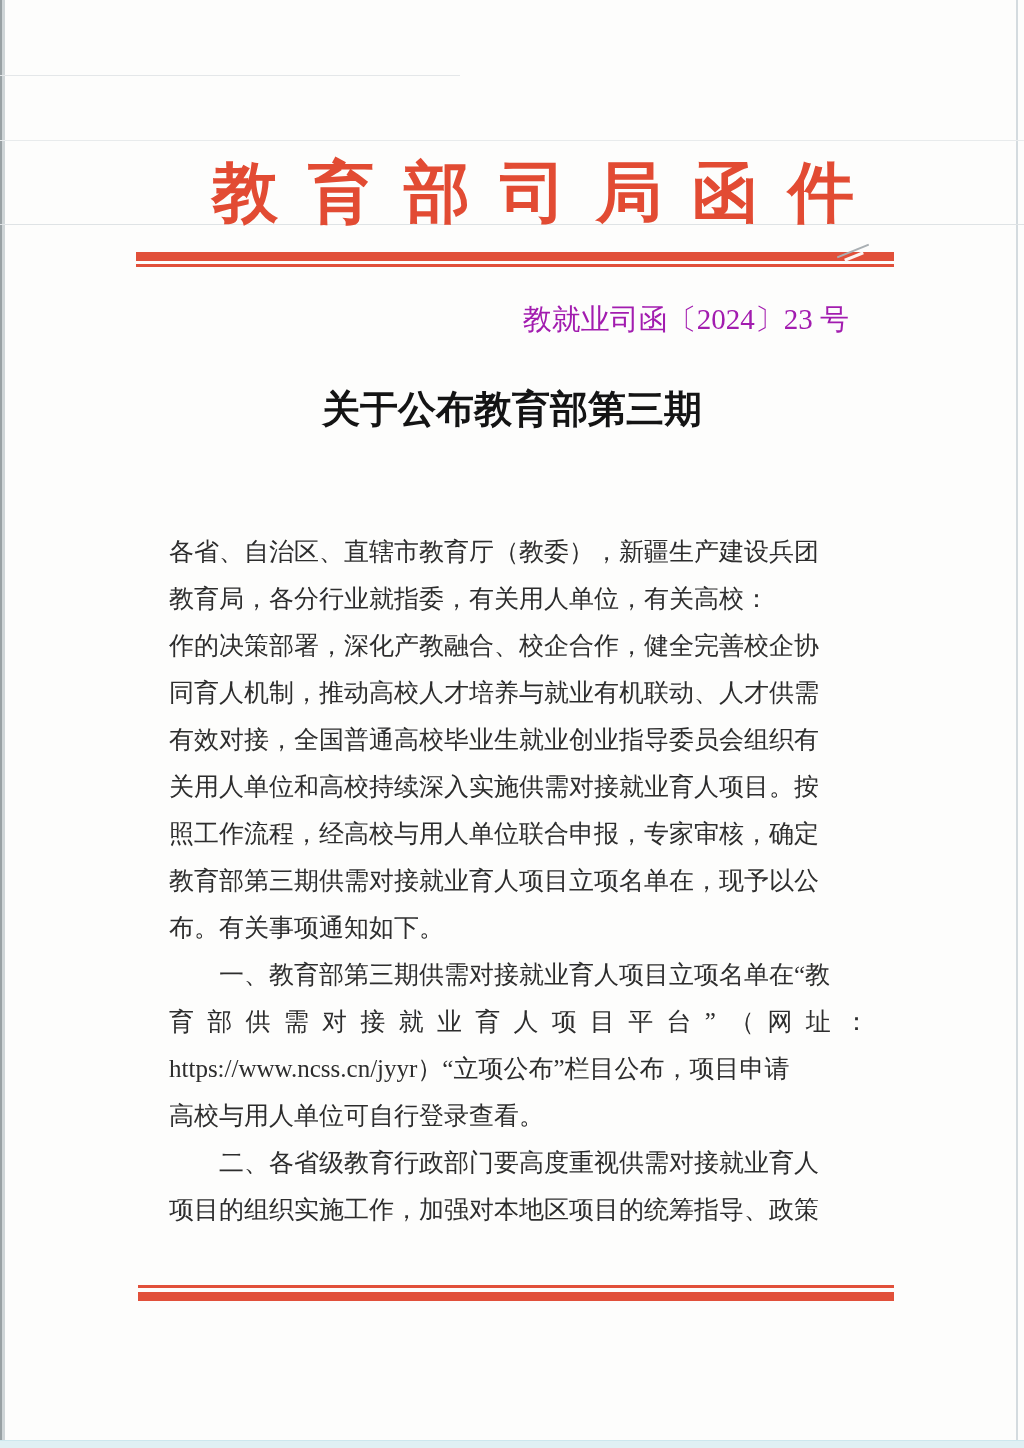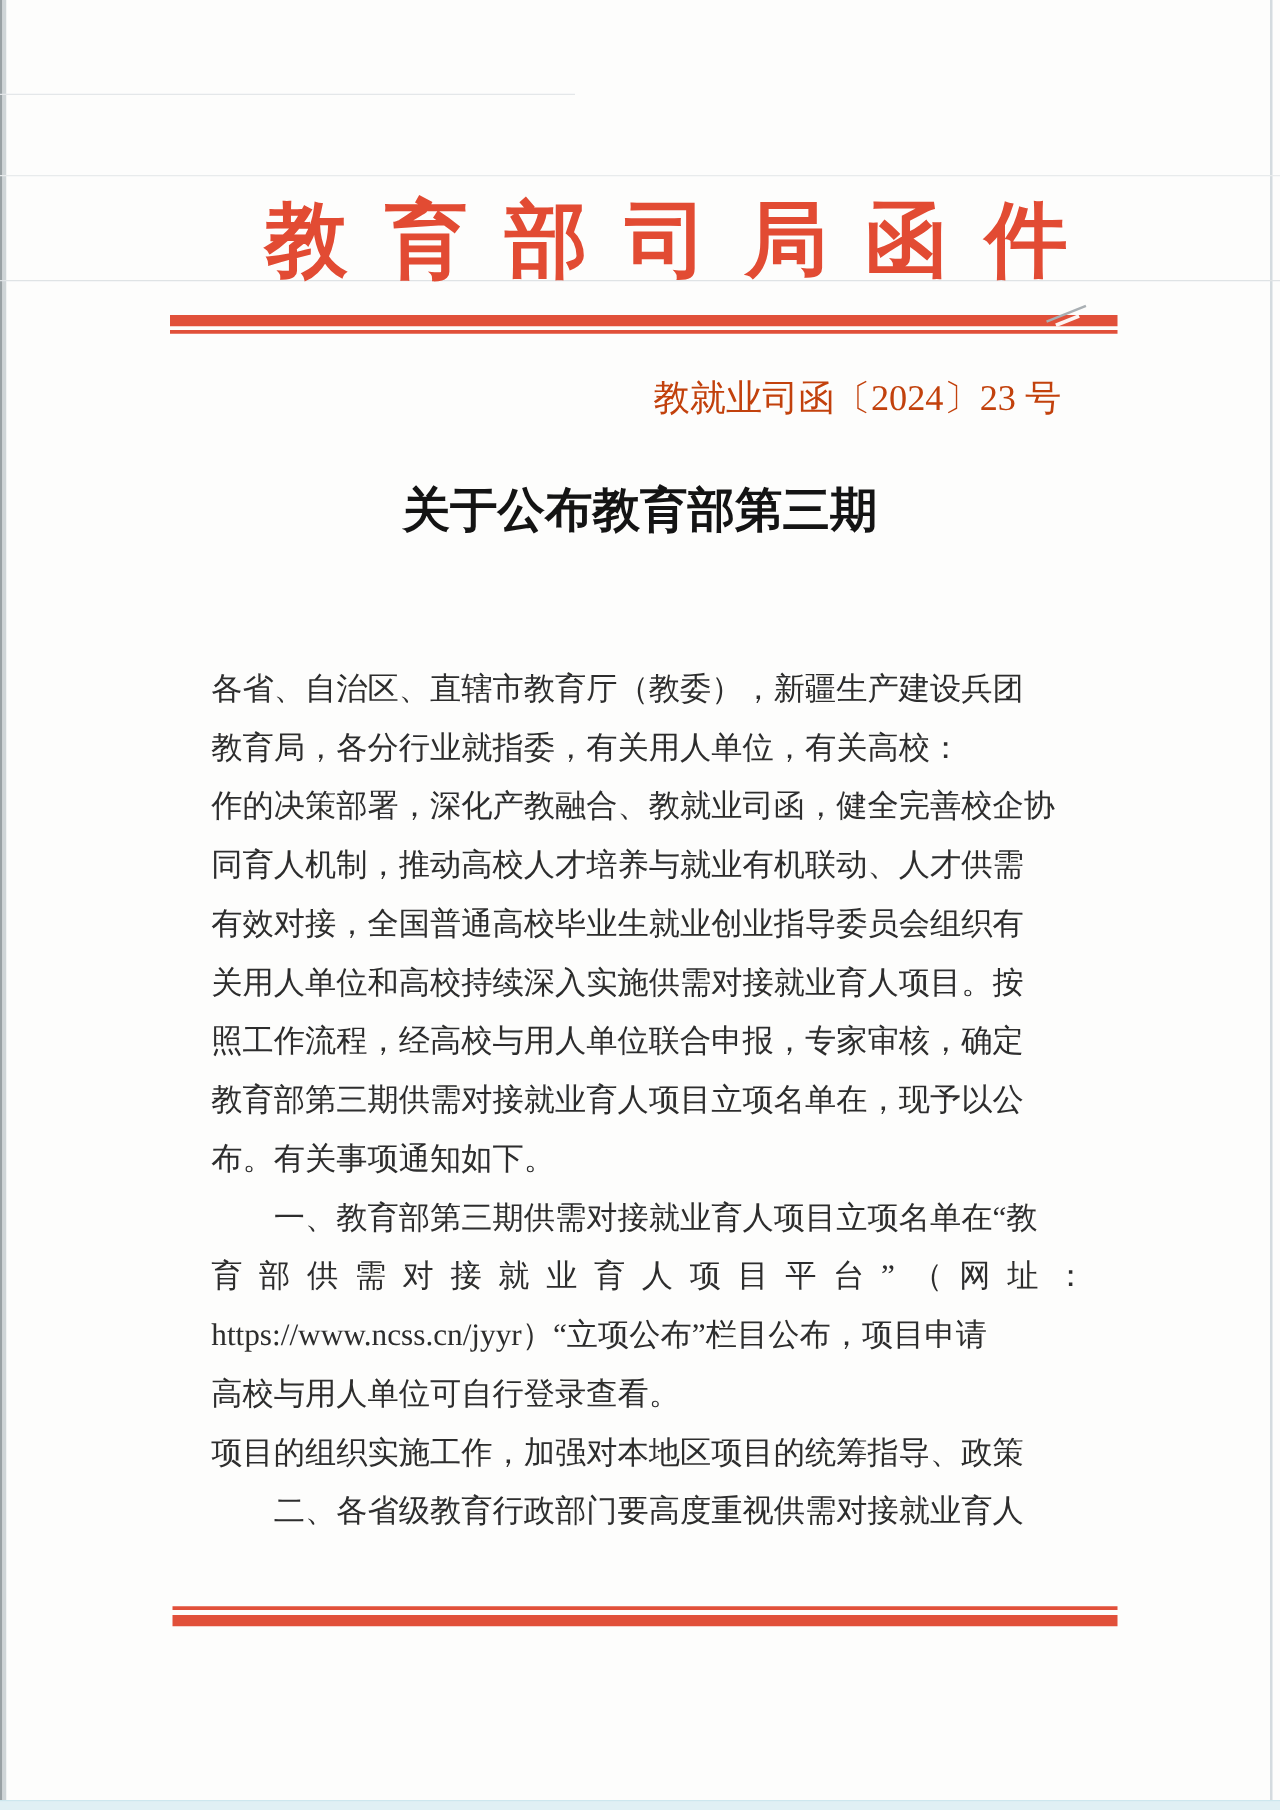--- a/index.html
+++ b/index.html
@@ -25,21 +25,21 @@
   }
   .rule-top{position:absolute;left:136px;top:252px;width:758px;}
   .rule-top .thick{height:9px;background:#e1503a;}
   .rule-top .gap{height:3px;}
   .rule-top .thin{height:3px;background:#e1503a;}
   .pen-mark-a{position:absolute;left:836px;top:250px;width:34px;height:2px;background:#a9afb3;transform:rotate(-22deg);}
   .pen-mark-b{position:absolute;left:844px;top:255px;width:20px;height:3px;background:#fdf4f2;transform:rotate(-22deg);}
   
   .doc-number{
     position:absolute;top:304px;right:175px;
-    font-size:29px;color:#c2410c;white-space:nowrap;line-height:1.1;
+    font-size:29px;color:#a21caf;white-space:nowrap;line-height:1.1;
   }
   
   .notice-title{
     position:absolute;left:0;top:386px;width:1024px;text-align:center;
     font-size:38px;font-weight:bold;color:#141414;line-height:47px;letter-spacing:0px;
   }
   
   .body-block{
     position:absolute;left:169px;top:528px;width:700px;
     font-size:25px;color:#2d2d2d;line-height:47px;
@@ -77,33 +77,33 @@
 
   <div class="doc-number">教就业司函〔2024〕23 号</div>
 
   <div class="notice-title">
     <div>关于公布教育部第三期</div>
   </div>
 
   <div class="body-block">
     <div class="body-line">各省、自治区、直辖市教育厅（教委），新疆生产建设兵团</div>
     <div class="body-line">教育局，各分行业就指委，有关用人单位，有关高校：</div>
-    <div class="body-line">作的决策部署，深化产教融合、教就业司函，健全完善校企协</div>
+    <div class="body-line">作的决策部署，深化产教融合、校企合作，健全完善校企协</div>
     <div class="body-line">同育人机制，推动高校人才培养与就业有机联动、人才供需</div>
     <div class="body-line">有效对接，全国普通高校毕业生就业创业指导委员会组织有</div>
     <div class="body-line">关用人单位和高校持续深入实施供需对接就业育人项目。按</div>
     <div class="body-line">照工作流程，经高校与用人单位联合申报，专家审核，确定</div>
     <div class="body-line">教育部第三期供需对接就业育人项目立项名单在，现予以公</div>
     <div class="body-line">布。有关事项通知如下。</div>
     <div class="body-line indent">一、教育部第三期供需对接就业育人项目立项名单在“教</div>
     <div class="body-line spread">育部供需对接就业育人项目平台”（网址：</div>
     <div class="body-line">https://www.ncss.cn/jyyr）“立项公布”栏目公布，项目申请</div>
     <div class="body-line">高校与用人单位可自行登录查看。</div>
+    <div class="body-line indent">二、各省级教育行政部门要高度重视供需对接就业育人</div>
     <div class="body-line">项目的组织实施工作，加强对本地区项目的统筹指导、政策</div>
-    <div class="body-line indent">二、各省级教育行政部门要高度重视供需对接就业育人</div>
   </div>
 
   <div class="rule-bottom">
     <div class="thin"></div>
     <div class="gap"></div>
     <div class="thick"></div>
   </div>
 
 </div>
 

